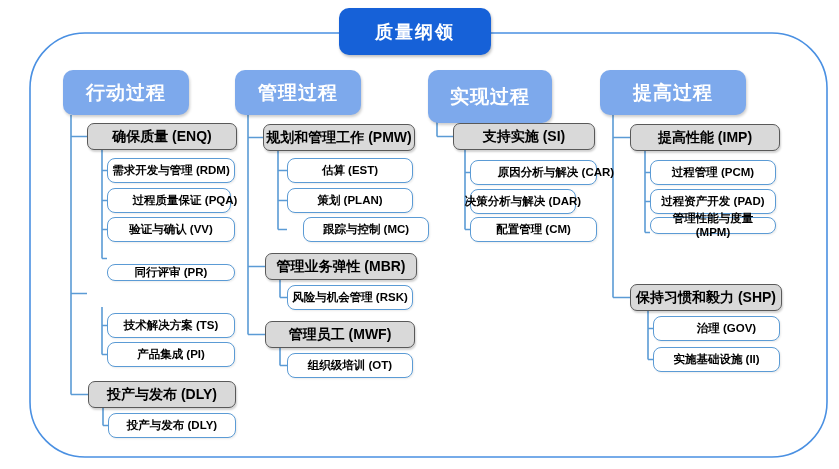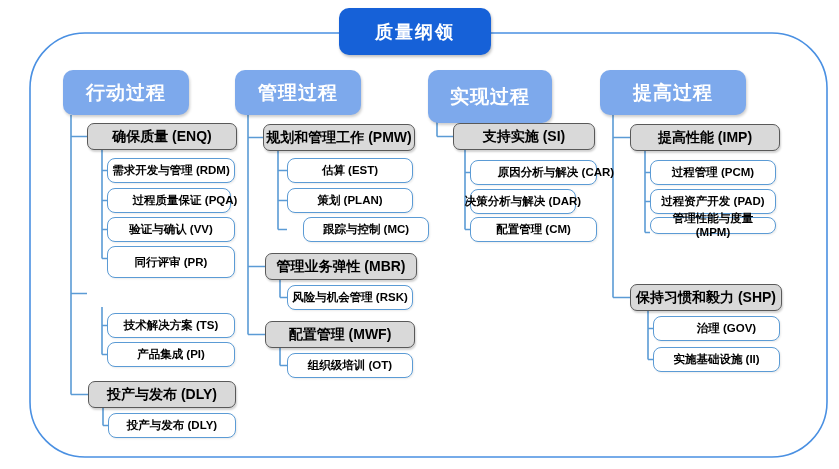--- a/index.html
+++ b/index.html
@@ -93,37 +93,37 @@
 
   <div class="node header-box" style="left:63px;top:70px;width:126px;height:45px;">行动过程</div>
   <div class="node header-box" style="left:235px;top:70px;width:126px;height:45px;">管理过程</div>
   <div class="node header-box" style="left:428px;top:70px;width:124px;height:53px;">实现过程</div>
   <div class="node header-box" style="left:600px;top:70px;width:146px;height:45px;">提高过程</div>
 
   <div class="node group-box" style="left:87px;top:123px;width:150px;height:27px;">确保质量 (ENQ)</div>
   <div class="node child-box" style="left:107px;top:158px;width:128px;height:25px;">需求开发与管理 (RDM)</div>
   <div class="node child-box" style="left:107px;top:188px;width:124px;height:25px;padding-left:32px;">过程质量保证 (PQA)</div>
   <div class="node child-box" style="left:107px;top:217px;width:128px;height:25px;">验证与确认 (VV)</div>
-  <div class="node child-box" style="left:107px;top:246px;width:128px;height:32px;">同行评审 (PR)</div>
+  <div class="node child-box" style="left:107px;top:264px;width:128px;height:17px;">同行评审 (PR)</div>
 
   <div class="node child-box" style="left:107px;top:313px;width:128px;height:25px;">技术解决方案 (TS)</div>
   <div class="node child-box" style="left:107px;top:342px;width:128px;height:25px;">产品集成 (PI)</div>
 
   <div class="node group-box" style="left:88px;top:381px;width:148px;height:27px;">投产与发布 (DLY)</div>
   <div class="node child-box" style="left:108px;top:413px;width:128px;height:25px;">投产与发布 (DLY)</div>
 
   <div class="node group-box" style="left:263px;top:124px;width:152px;height:27px;">规划和管理工作 (PMW)</div>
   <div class="node child-box" style="left:287px;top:158px;width:126px;height:25px;">估算 (EST)</div>
   <div class="node child-box" style="left:287px;top:188px;width:126px;height:25px;">策划 (PLAN)</div>
   <div class="node child-box" style="left:287px;top:217px;width:126px;height:25px;margin-left:16px;">跟踪与控制 (MC)</div>
 
   <div class="node group-box" style="left:265px;top:253px;width:152px;height:27px;">管理业务弹性 (MBR)</div>
   <div class="node child-box" style="left:287px;top:285px;width:126px;height:25px;">风险与机会管理 (RSK)</div>
 
-  <div class="node group-box" style="left:265px;top:321px;width:150px;height:27px;">配置管理 (MWF)</div>
+  <div class="node group-box" style="left:265px;top:321px;width:150px;height:27px;">管理员工 (MWF)</div>
   <div class="node child-box" style="left:287px;top:353px;width:126px;height:25px;">组织级培训 (OT)</div>
 
   <div class="node group-box" style="left:453px;top:123px;width:142px;height:27px;">支持实施 (SI)</div>
   <div class="node child-box" style="left:470px;top:160px;width:127px;height:25px;padding-left:45px;">原因分析与解决 (CAR)</div>
   <div class="node child-box" style="left:470px;top:189px;width:106px;height:25px;">决策分析与解决 (DAR)</div>
   <div class="node child-box" style="left:470px;top:217px;width:127px;height:25px;">配置管理 (CM)</div>
 
   <div class="node group-box" style="left:630px;top:124px;width:150px;height:27px;">提高性能 (IMP)</div>
   <div class="node child-box" style="left:650px;top:160px;width:126px;height:25px;text-align:center;">过程管理 (PCM)</div>
   <div class="node child-box" style="left:650px;top:189px;width:126px;height:25px;">过程资产开发 (PAD)</div>

